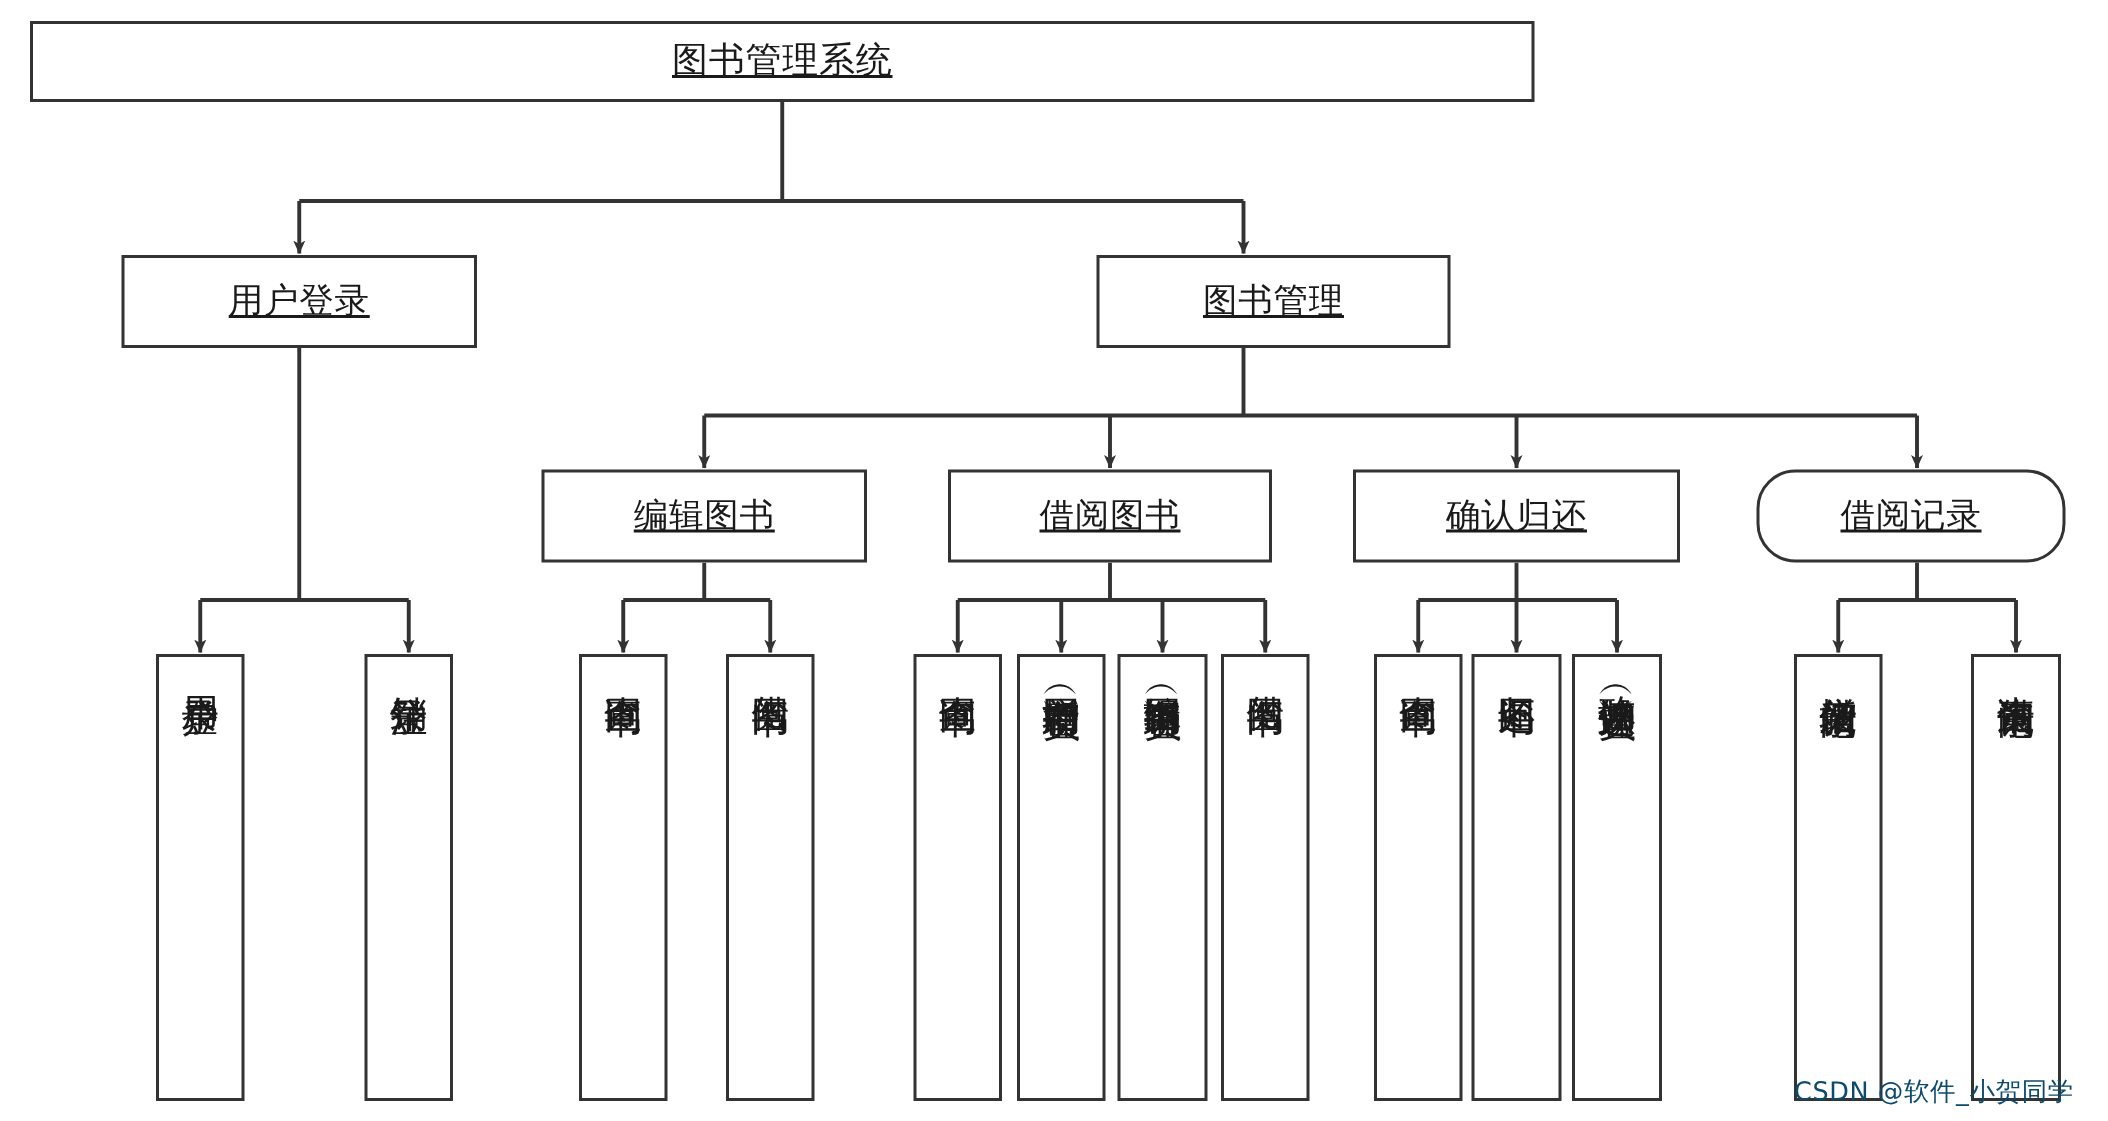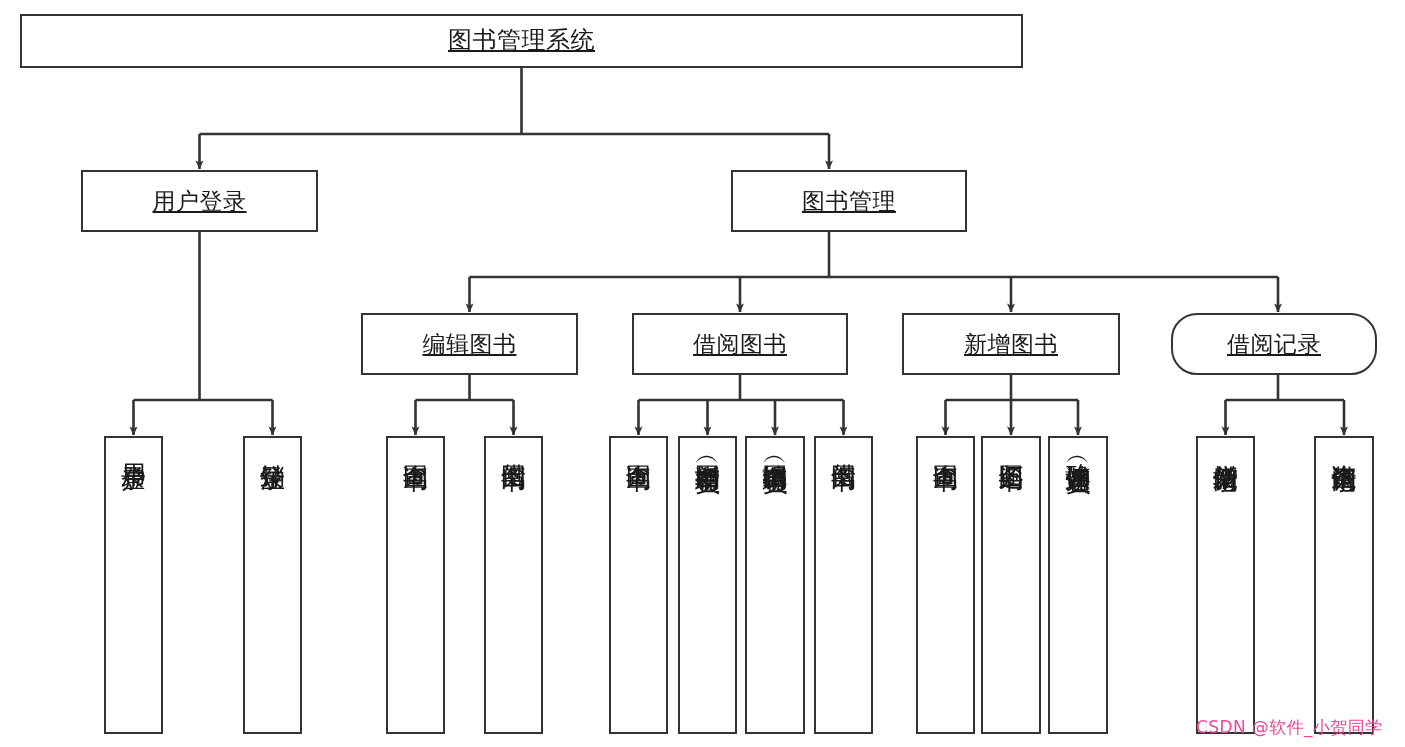--- a/index.html
+++ b/index.html
@@ -59,21 +59,21 @@
     line-height: 1.0;
     letter-spacing: 1px;
     white-space: nowrap;
   }
   .node.root .label {
     font-size: 24px;
   }
   .watermark {
     position: absolute;
     font-size: 17px;
-    color: #ec4899;
+    color: #0c4a6e;
     white-space: nowrap;
     letter-spacing: 0.4px;
   }
 </style>
 </head>
 <body>
 
 <div id="canvas">
 
   <svg class="edges" viewBox="0 0 1405 747" xmlns="http://www.w3.org/2000/svg">
@@ -129,21 +129,21 @@
       <div class="node horiz" style="left: 711px; top: 170px; width: 236px; height: 62px; margin-left: 20px;">
         <span class="label">图书管理</span>
       </div>
       <div class="node horiz" style="left: 361px; top: 313px; width: 217px; height: 62px;">
         <span class="label">编辑图书</span>
       </div>
       <div class="node horiz" style="left: 632px; top: 313px; width: 216px; height: 62px;">
         <span class="label">借阅图书</span>
       </div>
       <div class="node horiz" style="left: 902px; top: 313px; width: 218px; height: 62px;">
-        <span class="label">新增图书</span>
+        <span class="label">确认归还</span>
       </div>
       <div class="node horiz" style="left: 1171px; top: 313px; width: 206px; height: 62px; border-radius: 26px;">
         <span class="label">借阅记录</span>
       </div>
       <div class="node vert" style="left: 104px; top: 436px; width: 59px; height: 298px;">
         <span class="label">用户登录</span>
       </div>
       <div class="node vert" style="left: 243px; top: 436px; width: 59px; height: 298px;">
         <span class="label">注销登录</span>
       </div>

